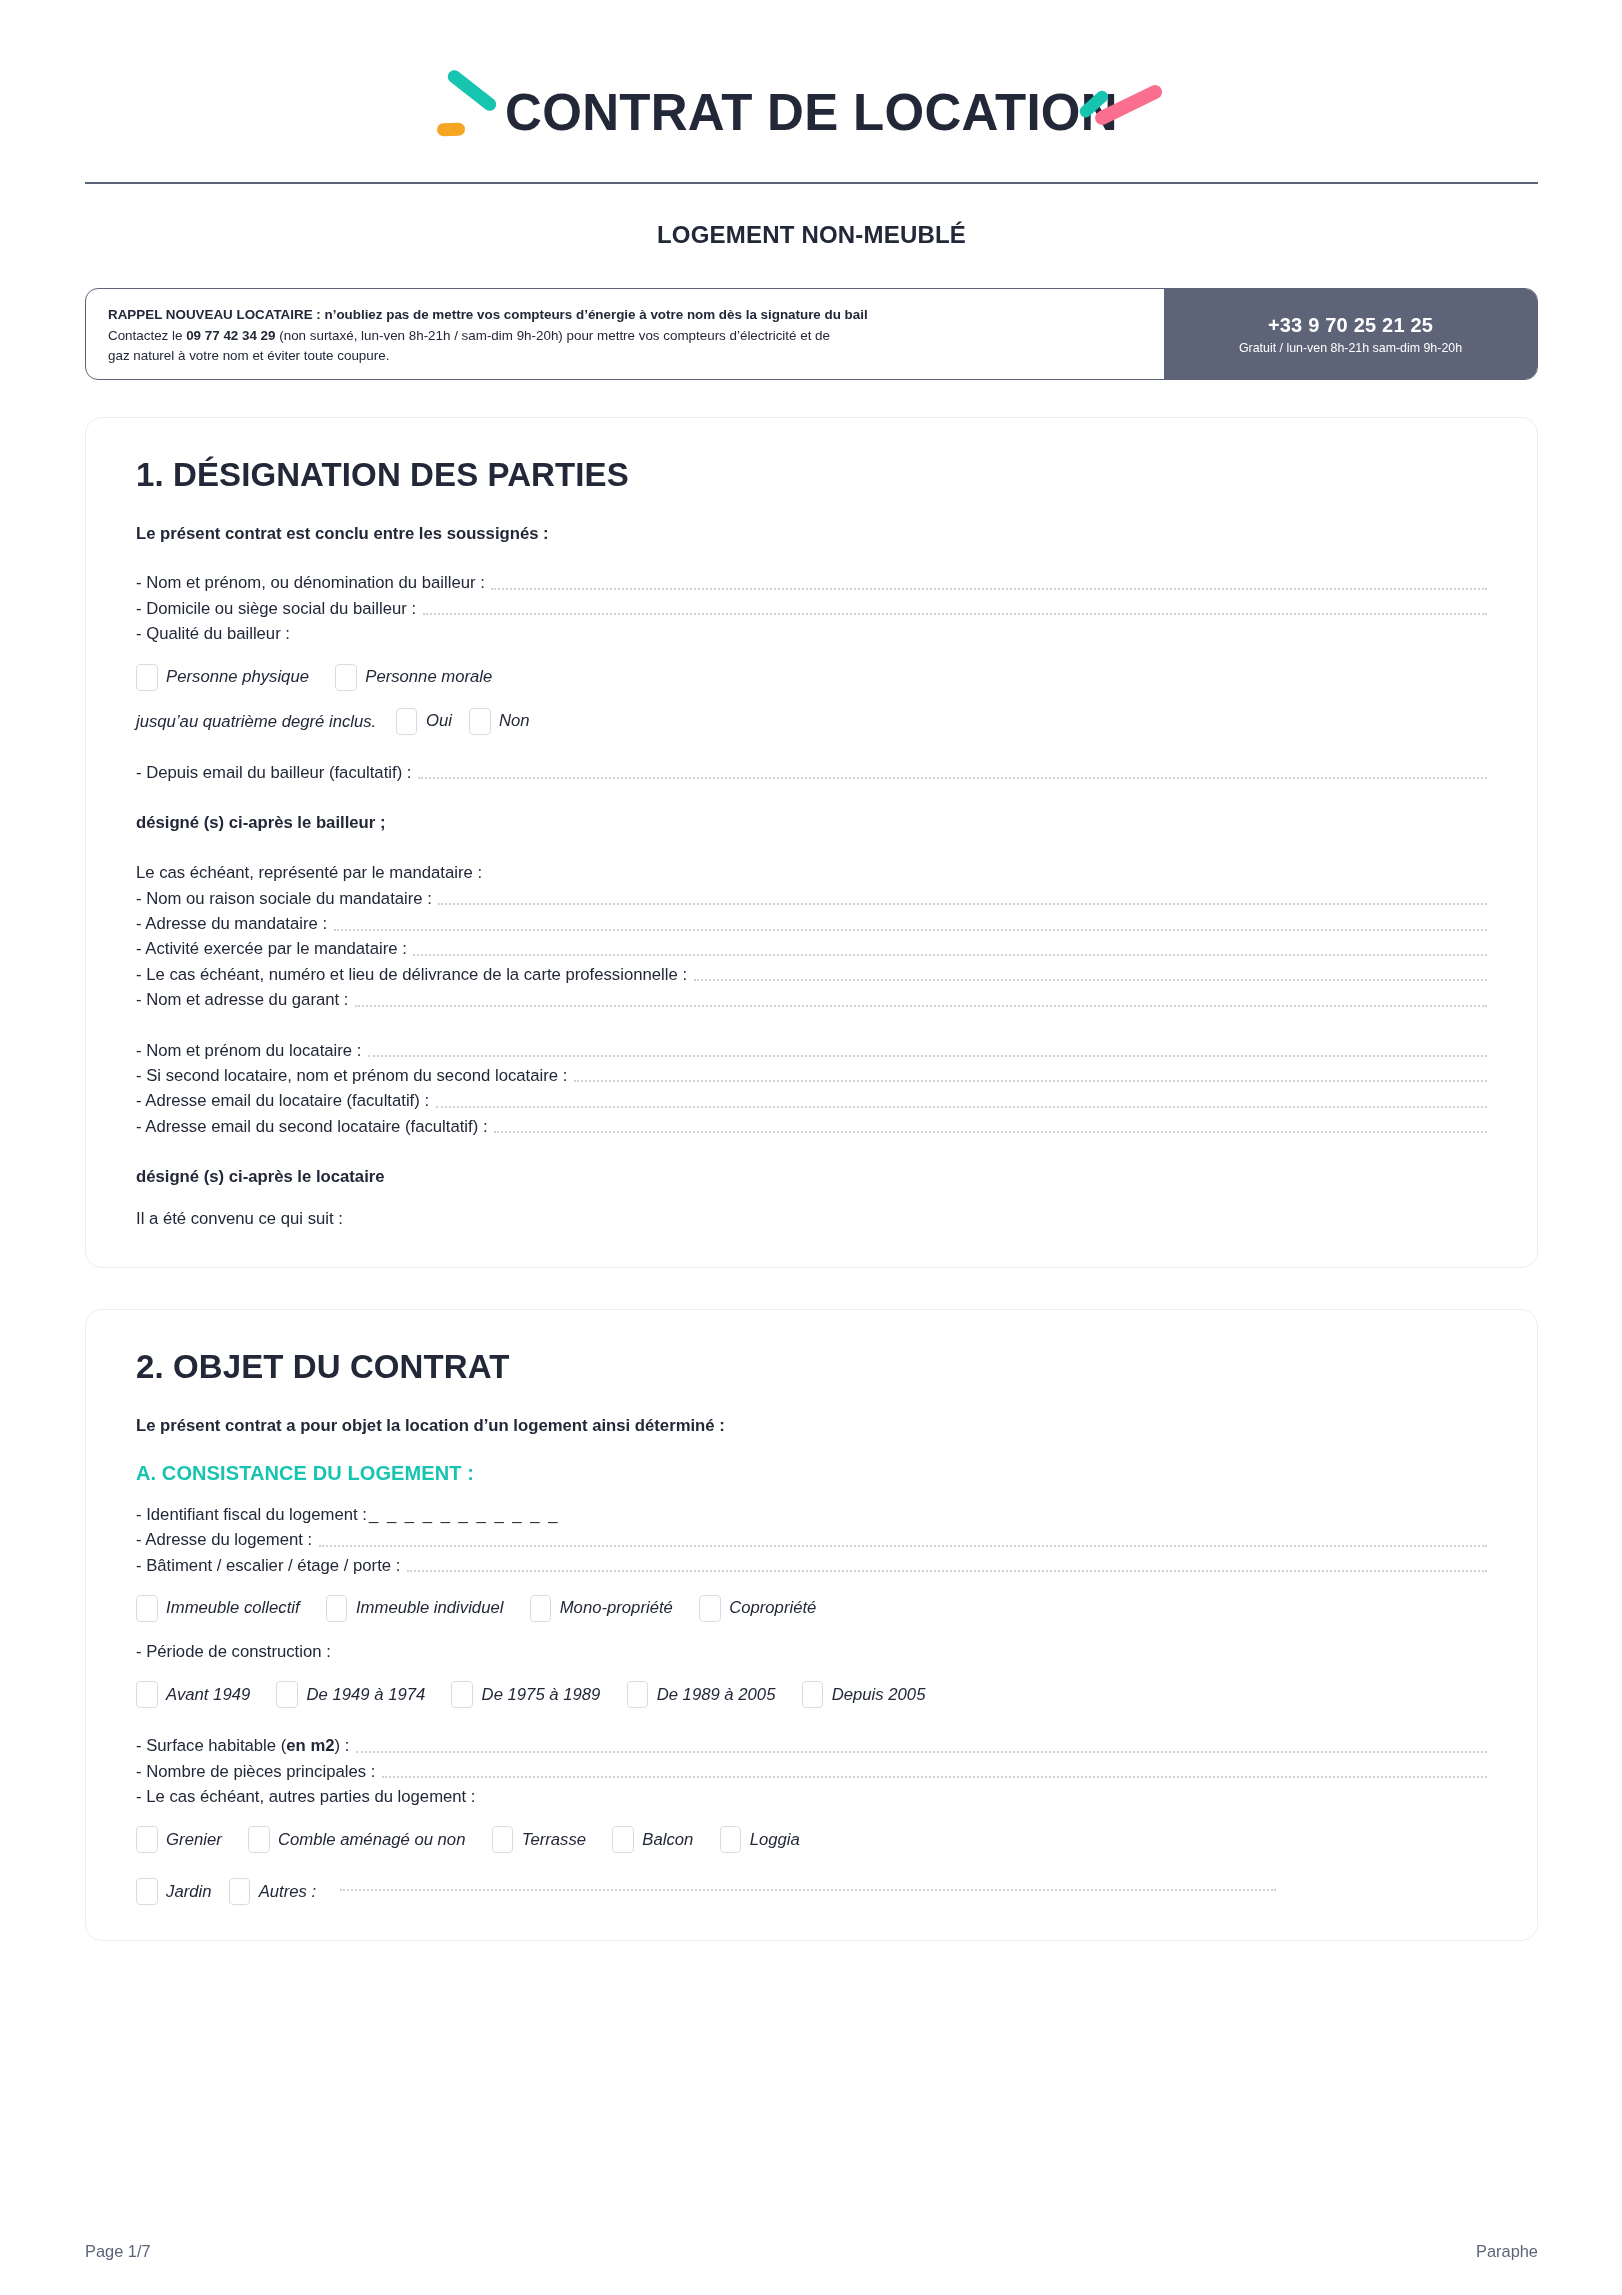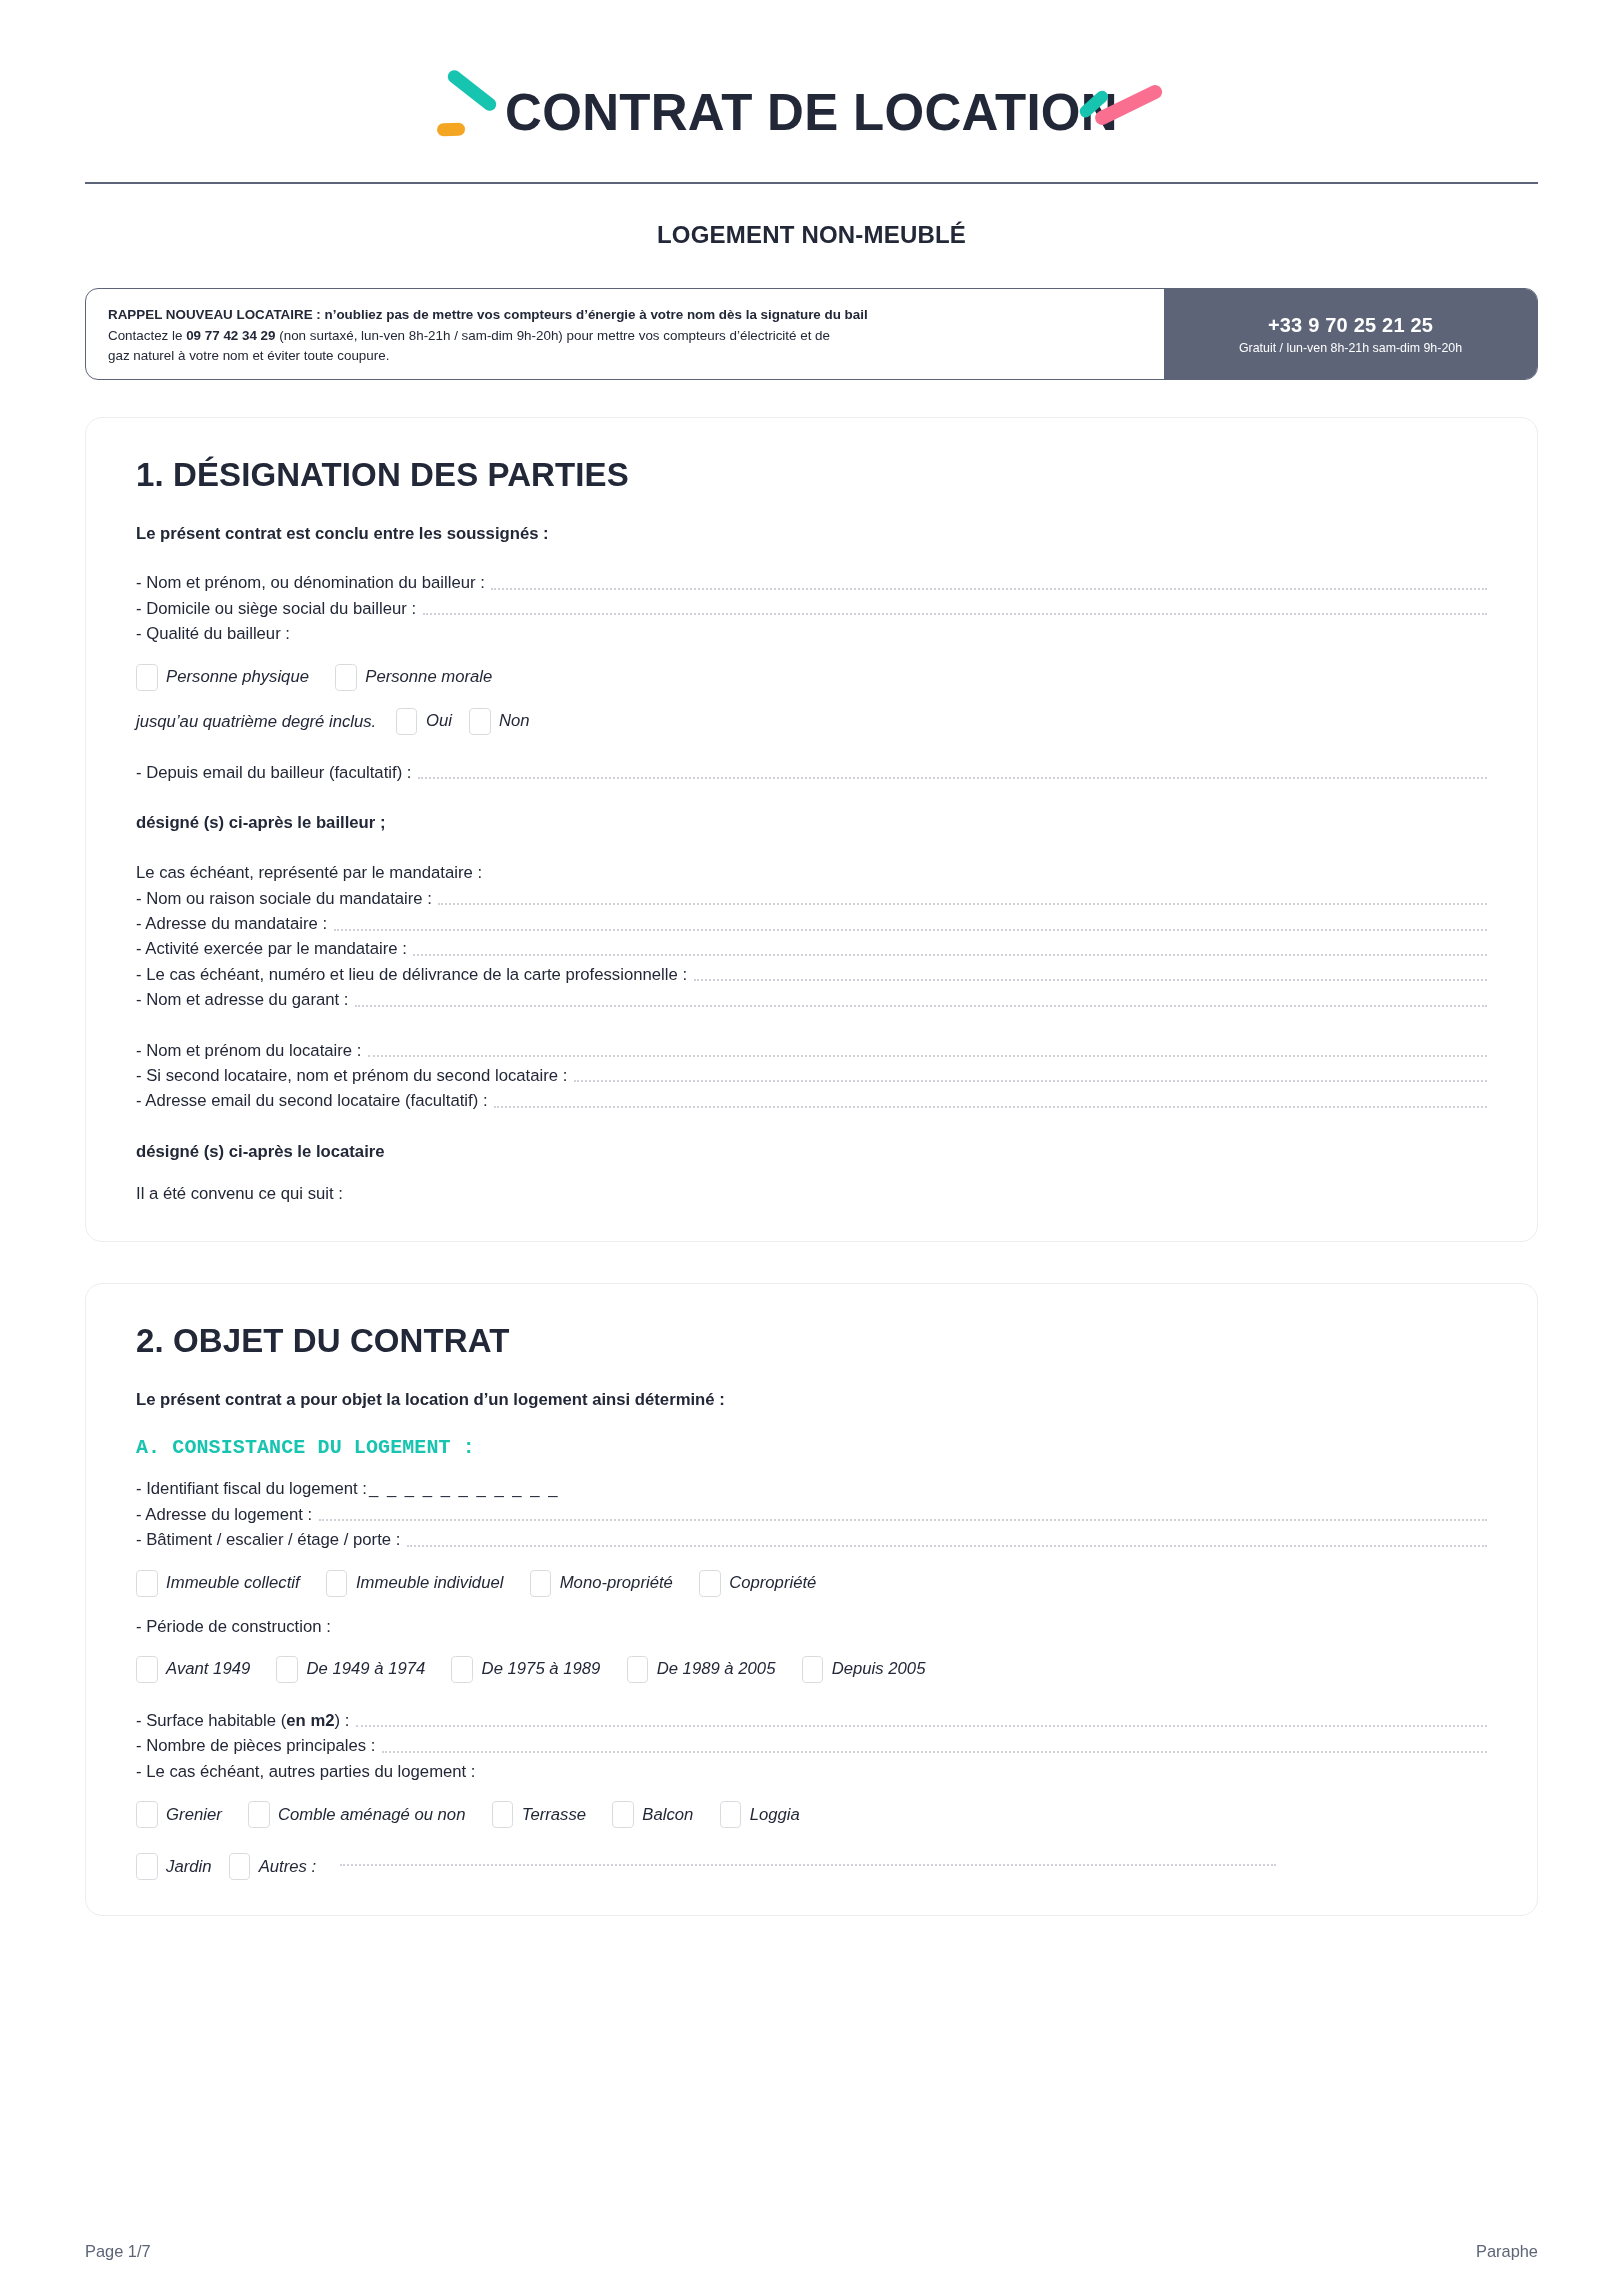--- a/index.html
+++ b/index.html
@@ -170,21 +170,20 @@
     font-weight: 700;
     color: #232838;
     margin: 0 0 26px 0;
   }
   .sub-title-teal {
     font-size: 20px;
     font-weight: 700;
     color: #16c4b0;
     margin: 22px 0 17px 0;
     letter-spacing: 0.1px;
-    font-family: Liberation Mono, monospace;
   }
 
   
   .field {
     display: flex;
     align-items: flex-end;
     font-size: 16.7px;
     line-height: 1.52;
     color: #232838;
     margin: 0;
@@ -412,20 +411,24 @@
 
     <div class="field">
       <span class="lbl">- Nom et prénom du locataire :</span>
       <span class="dots"></span>
     </div>
     <div class="field">
       <span class="lbl">- Si second locataire, nom et prénom du second locataire :</span>
       <span class="dots"></span>
     </div>
     <div class="field">
+      <span class="lbl">- Adresse email du locataire (facultatif) :</span>
+      <span class="dots"></span>
+    </div>
+    <div class="field">
       <span class="lbl">- Adresse email du second locataire (facultatif) :</span>
       <span class="dots"></span>
     </div>
 
     <div class="gap-md"></div>
 
     <div class="plain bold">désigné (s) ci-après le locataire</div>
 
     <div class="gap-sm"></div>
 

